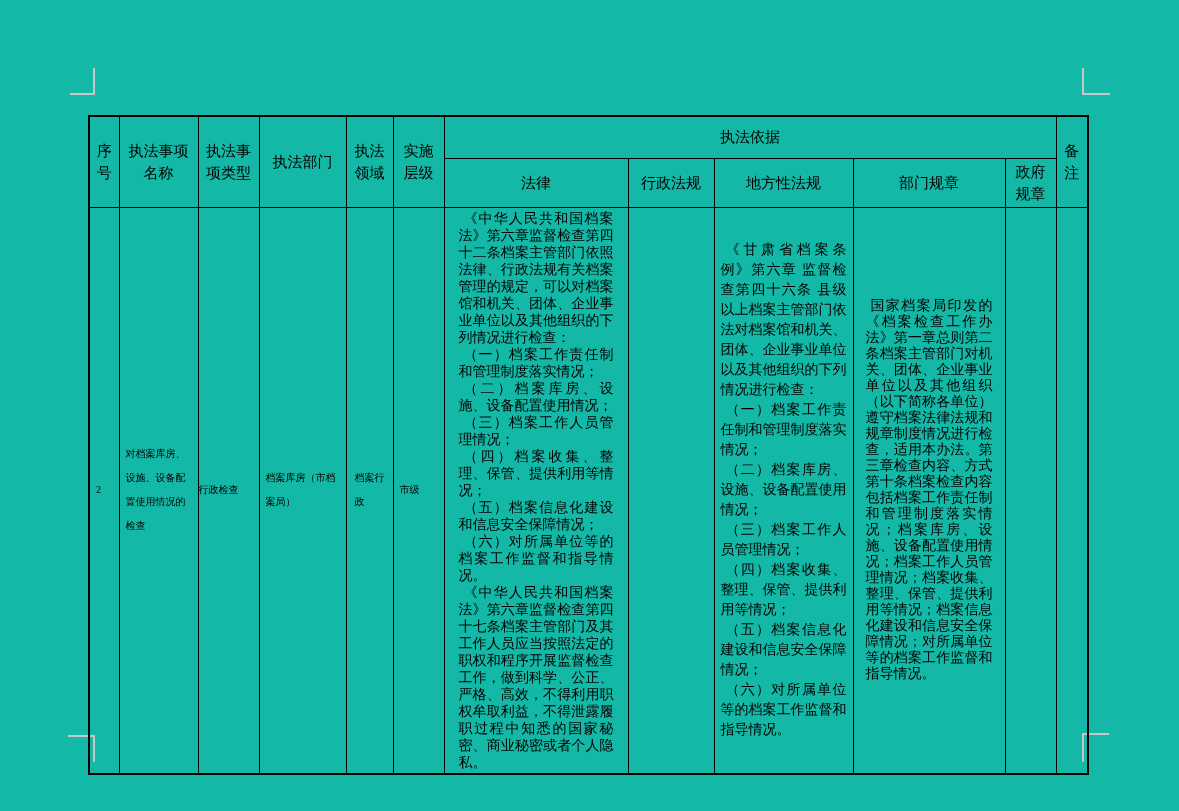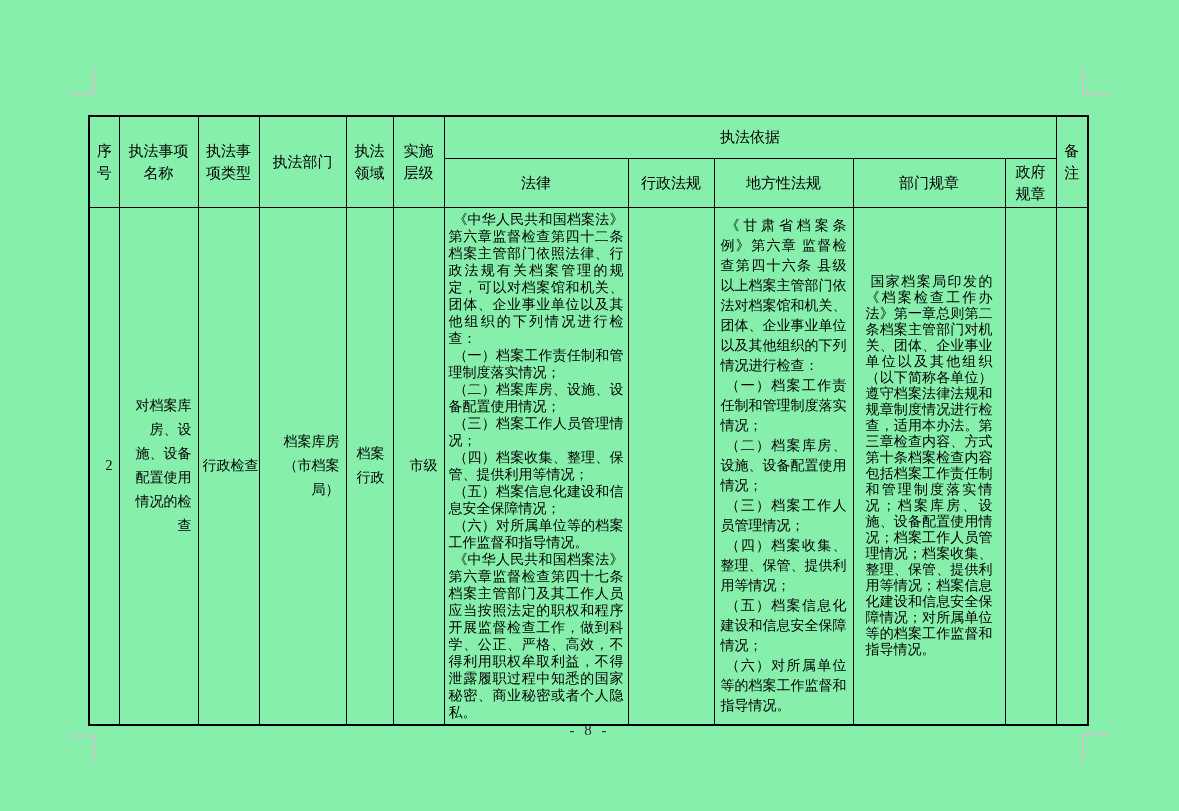--- a/index.html
+++ b/index.html
@@ -1,18 +1,18 @@
 <!DOCTYPE html>
 <html><head>
 <meta charset="utf-8">
 <style>
   html,body { margin:0; padding:0; background:#ffffff; }
   .sheet {
     position:relative; width:1179px; height:811px;
-    background:#86efac; overflow:hidden;
+    background:#14b8a6; overflow:hidden;
     font-family:"Liberation Serif", serif;
     color:#000;
   }
   
   .mark { position:absolute; }
   .mark-tl { left:70px;  top:68px;  width:23px; height:25px; border-right:2px solid #c6c6c6; border-bottom:2px solid #c6c6c6; }
   .mark-tr { left:1082px; top:68px; width:26px; height:25px; border-left:2px solid #c6c6c6; border-bottom:2px solid #c6c6c6; }
   .mark-bl { left:68px;  top:735px; width:25px; height:25px; border-top:2px solid #c6c6c6; border-right:2px solid #c6c6c6; }
   .mark-br { left:1082px; top:733px; width:25px; height:27px; border-top:2px solid #c6c6c6; border-left:2px solid #c6c6c6; }
 
@@ -25,28 +25,28 @@
   .grid th, .grid td { border:1px solid #000; overflow:hidden; }
   .grid th {
     font-family:"Liberation Sans", sans-serif;
     font-weight:normal; font-size:15px;
     text-align:center; vertical-align:middle;
     padding:2px 3px; line-height:22px;
   }
   tr.h1 { height:42px; }
   tr.h2 { height:41px; }
   td.c {
-    font-size:14px; text-align:right; vertical-align:middle;
+    font-size:10px; text-align:left; vertical-align:middle;
     padding:2px 6px; line-height:24px;
   }
   td.type { padding:2px 0; }
   td.field { padding:9px 8px; }
   td.txt {
     font-size:14px; vertical-align:middle; text-align:justify;
-    padding:2px 4px;
+    padding:2px 14px;
   }
   td.law   { line-height:17px; }
   td.local { line-height:20px; padding:8px 6px; }
   td.dept  { line-height:16px; padding:2px 12px; }
   .para { margin:0; text-indent:0.35em; }
   .pagenum {
     position:absolute; left:0; right:0; top:722px;
     text-align:center; font-size:15px; letter-spacing:3px; color:#2b2b2b;
   }
 </style>

